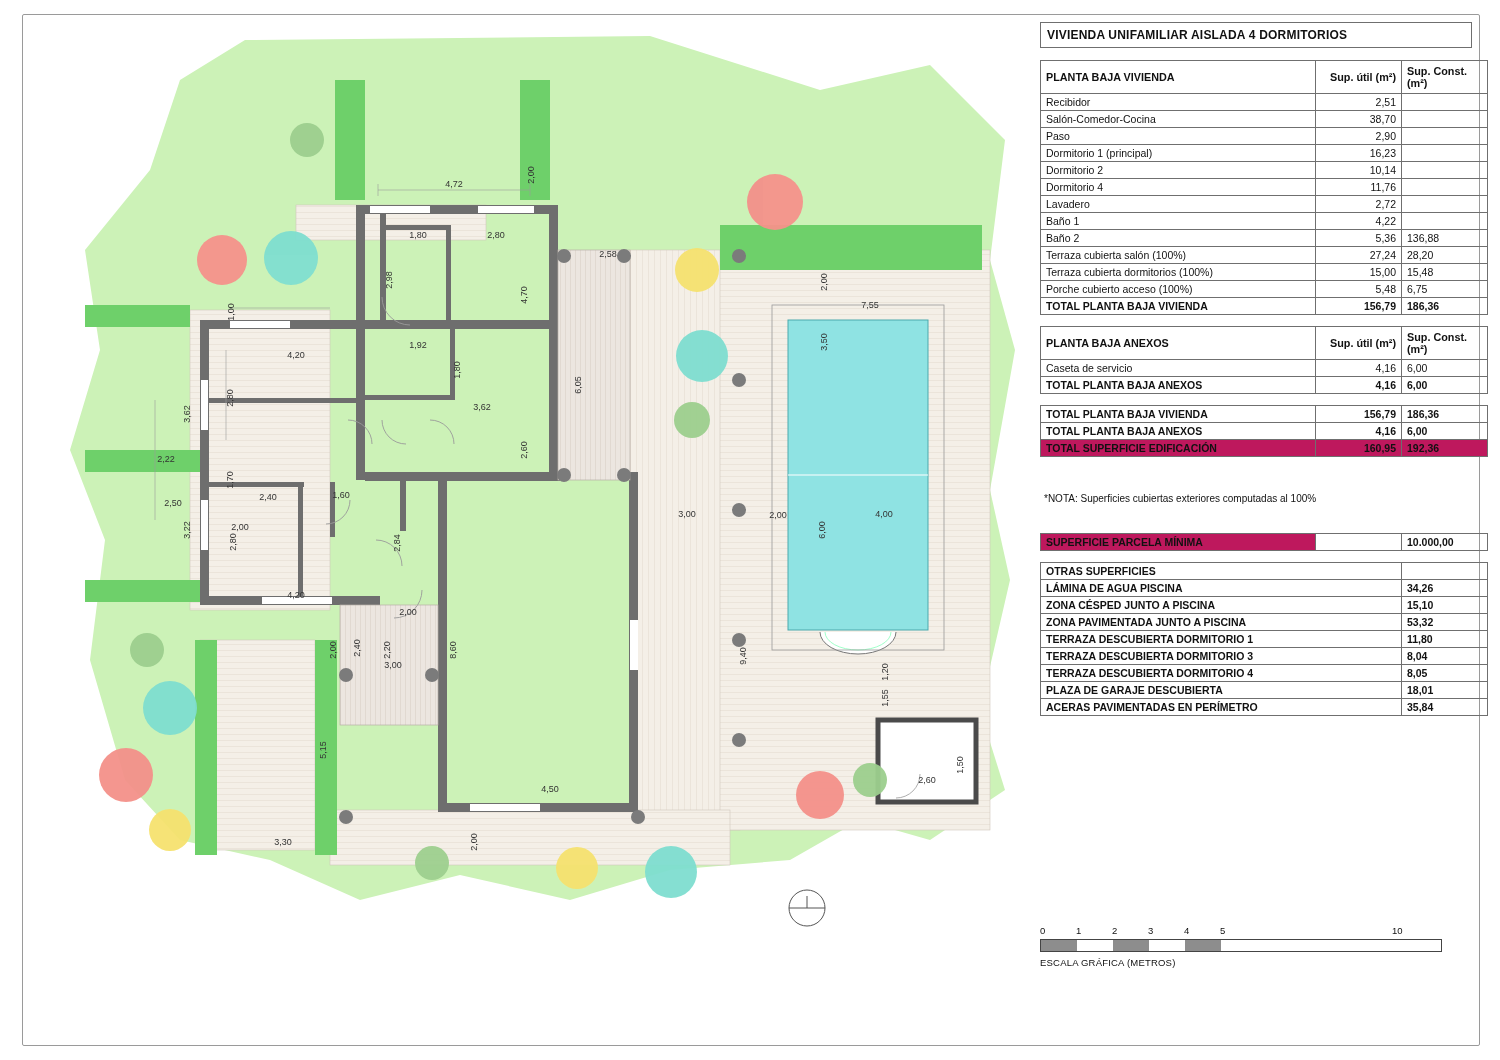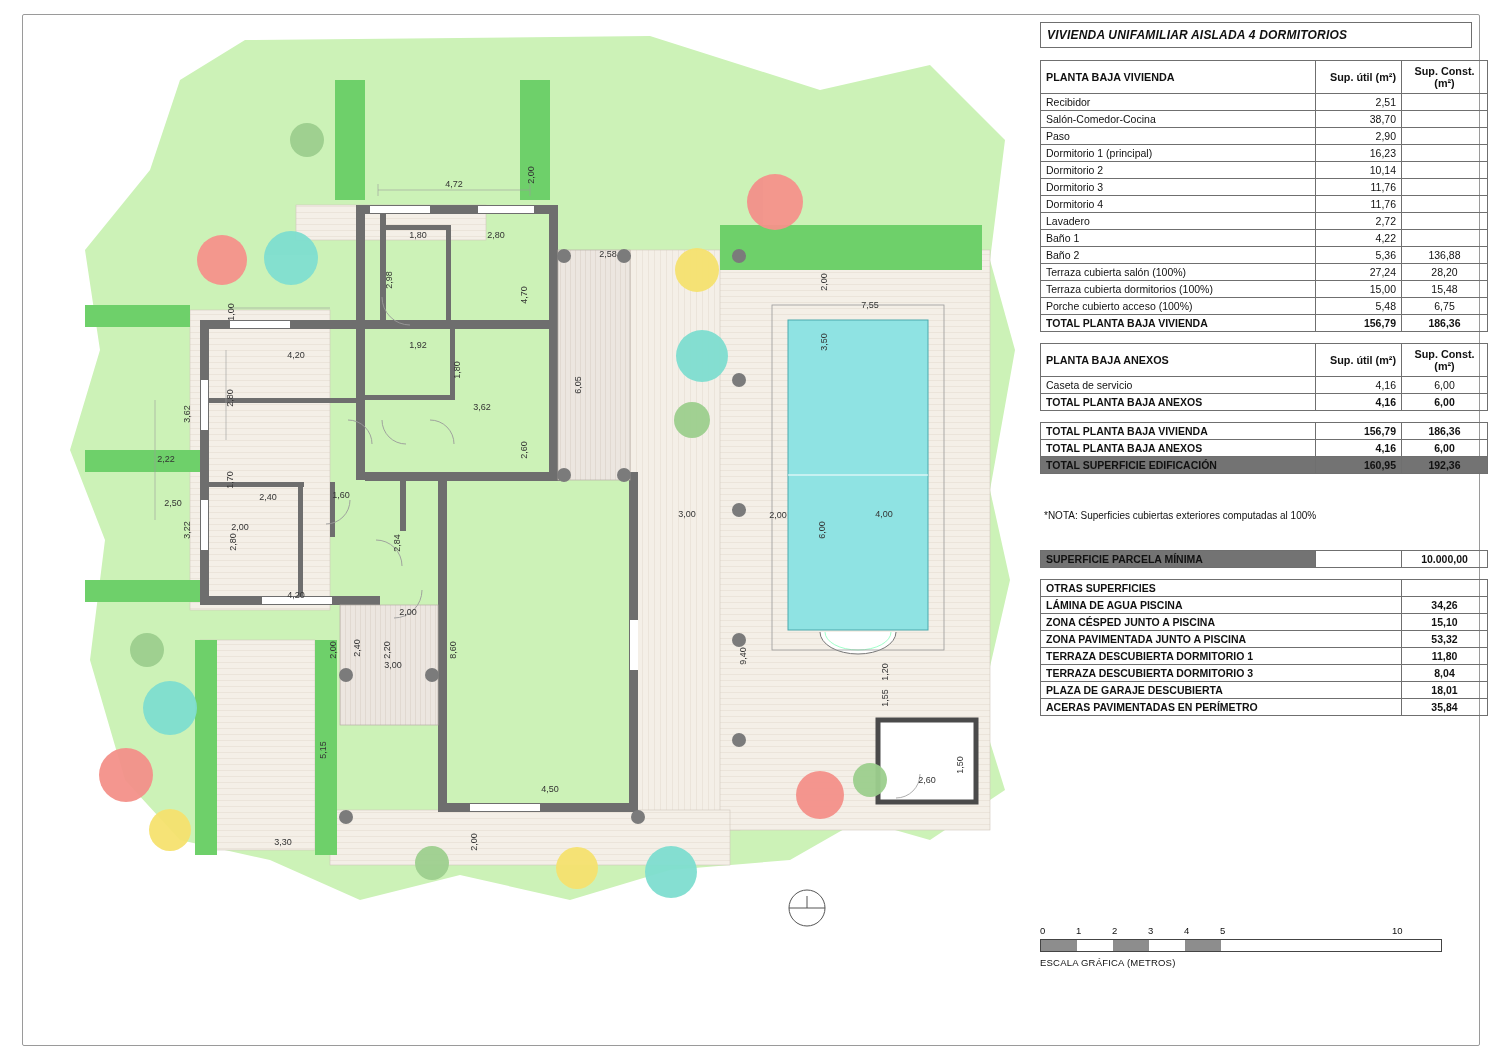--- a/index.html
+++ b/index.html
@@ -14,28 +14,28 @@
   .frame{position:absolute;left:22px;top:14px;width:1456px;height:1030px;border:1px solid #9a9a9a;border-radius:2px;}
 
   
   .plan{position:absolute;left:30px;top:20px;width:990px;height:1010px;overflow:hidden;}
   .plan svg{display:block;}
 
   
   .tables{position:absolute;left:1040px;top:22px;width:432px;}
   table{border-collapse:collapse;width:448px;font-size:10.5px;}
   table td{border:1px solid #6f6f6f;padding:2px 5px;height:17px;box-sizing:border-box;}
-  .title-box{border:1px solid #6f6f6f;padding:5px 6px;font-weight:bold;font-size:12px;letter-spacing:.2px;font-style:italic;}
+  .title-box{border:1px solid #6f6f6f;padding:5px 6px;font-weight:bold;font-size:12px;letter-spacing:.2px;}
   .hdr td{font-weight:bold;font-size:10.8px;padding-top:4px;padding-bottom:4px;}
   .num{text-align:right;width:86px;}
-  .numw{text-align:center;width:86px;}
+  .numw{text-align:left;width:86px;}
   .bold td{font-weight:bold;}
   .gap{height:11px;}
   .note{font-size:10px;padding:18px 4px;margin-top:18px;}
-  .hl{background:#737373;}
+  .hl{background:#be185d;}
   .spacer{height:12px;}
 
   
   .scalebar{position:absolute;left:1040px;top:925px;width:432px;font-size:9px;}
   .sb-nums{position:relative;height:14px;}
   .sb-nums span{position:absolute;top:0;font-size:9.5px;}
   .sb-bar{position:relative;height:11px;border:1px solid #444;background:#fff;width:400px;}
   .sb-seg{position:absolute;top:0;height:11px;background:#8d8d8d;}
   .sb-cap{margin-top:5px;font-size:9.5px;letter-spacing:.2px;}
 </style>
@@ -293,25 +293,20 @@
             <td>Dormitorio 1 (principal)</td>
             <td class="num">16,23</td>
             <td class="numw"></td>
           </tr>
         <tr>
             <td>Dormitorio 2</td>
             <td class="num">10,14</td>
             <td class="numw"></td>
           </tr>
         <tr>
-            <td>Dormitorio 3</td>
-            <td class="num">11,76</td>
-            <td class="numw"></td>
-          </tr>
-        <tr>
             <td>Dormitorio 4</td>
             <td class="num">11,76</td>
             <td class="numw"></td>
           </tr>
         <tr>
             <td>Lavadero</td>
             <td class="num">2,72</td>
             <td class="numw"></td>
           </tr>
         <tr>
@@ -424,20 +419,24 @@
             <td colspan="2">ZONA PAVIMENTADA JUNTO A PISCINA</td>
             <td class="numw">53,32</td>
           </tr>
         <tr class="bold">
             <td colspan="2">TERRAZA DESCUBIERTA DORMITORIO 1</td>
             <td class="numw">11,80</td>
           </tr>
         <tr class="bold">
             <td colspan="2">TERRAZA DESCUBIERTA DORMITORIO 3</td>
             <td class="numw">8,04</td>
+          </tr>
+        <tr class="bold">
+            <td colspan="2">TERRAZA DESCUBIERTA DORMITORIO 4</td>
+            <td class="numw">8,05</td>
           </tr>
         <tr class="bold">
             <td colspan="2">PLAZA DE GARAJE DESCUBIERTA</td>
             <td class="numw">18,01</td>
           </tr>
         <tr class="bold">
             <td colspan="2">ACERAS PAVIMENTADAS EN PERÍMETRO</td>
             <td class="numw">35,84</td>
           </tr>
       </tbody>

